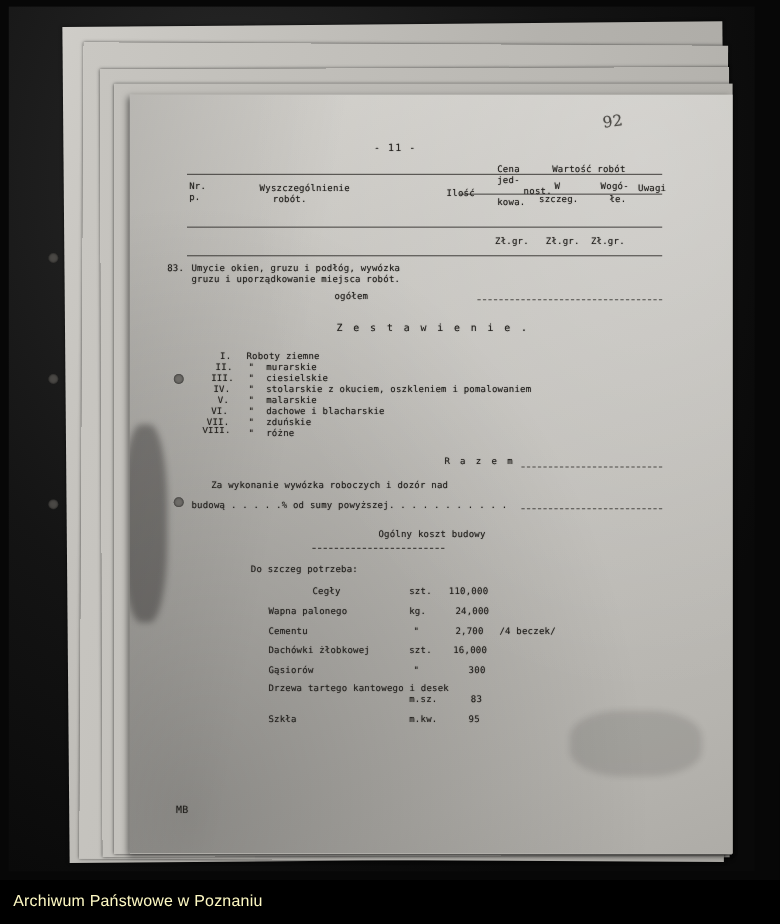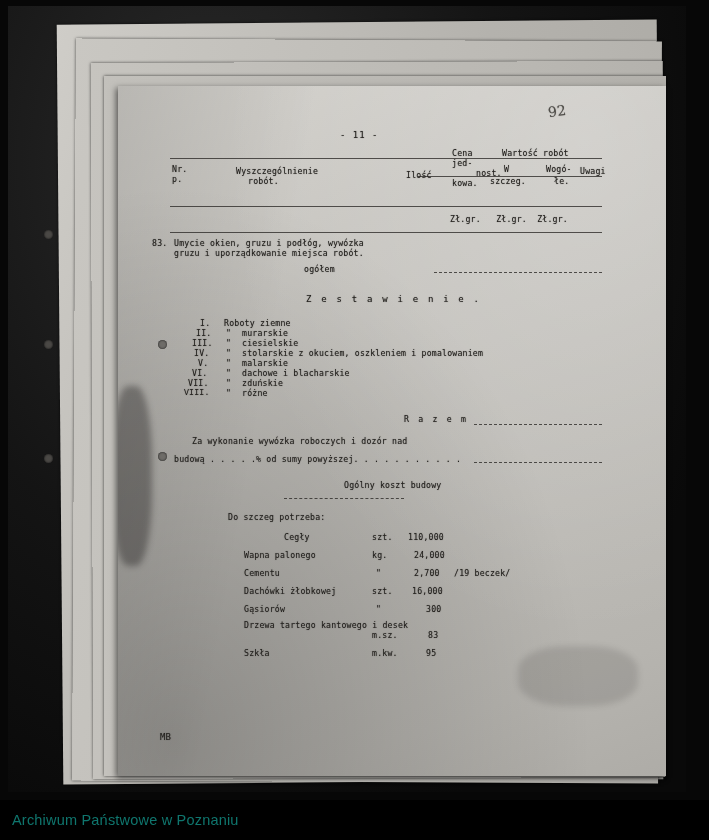--- a/index.html
+++ b/index.html
@@ -112,21 +112,21 @@
   
   .th { position: absolute; white-space: pre; }
 
   .spaced { letter-spacing: 2.2px; }
 
   .footer {
     position: absolute;
     left: 0; bottom: 0;
     width: 603px; height: 40px;
     background: #000;
-    color: #0f766e;
+    color: #fef9c3;
     font-family: "Liberation Sans", sans-serif;
     font-size: 14.5px;
     display: flex;
     align-items: center;
     padding-left: 12px;
     box-sizing: border-box;
     letter-spacing: 0.2px;
   }
 
   
@@ -240,21 +240,21 @@
       <div class="abs" style="left:254px; top:446px;">szt.</div>
       <div class="abs" style="left:290px; top:446px;">110,000</div>
 
       <div class="abs" style="left:126px; top:464px;">Wapna palonego</div>
       <div class="abs" style="left:254px; top:464px;">kg.</div>
       <div class="abs" style="left:296px; top:464px;">24,000</div>
 
       <div class="abs" style="left:126px; top:482px;">Cementu</div>
       <div class="abs" style="left:258px; top:482px;">"</div>
       <div class="abs" style="left:296px; top:482px;">2,700</div>
-      <div class="abs" style="left:336px; top:482px;">/19 beczek/</div>
+      <div class="abs" style="left:336px; top:482px;">/4 beczek/</div>
 
       <div class="abs" style="left:126px; top:500px;">Dachówki żłobkowej</div>
       <div class="abs" style="left:254px; top:500px;">szt.</div>
       <div class="abs" style="left:294px; top:500px;">16,000</div>
 
       <div class="abs" style="left:126px; top:518px;">Gąsiorów</div>
       <div class="abs" style="left:258px; top:518px;">"</div>
       <div class="abs" style="left:308px; top:518px;">300</div>
 
       <div class="abs" style="left:126px; top:534px;">Drzewa tartego kantowego i desek</div>

